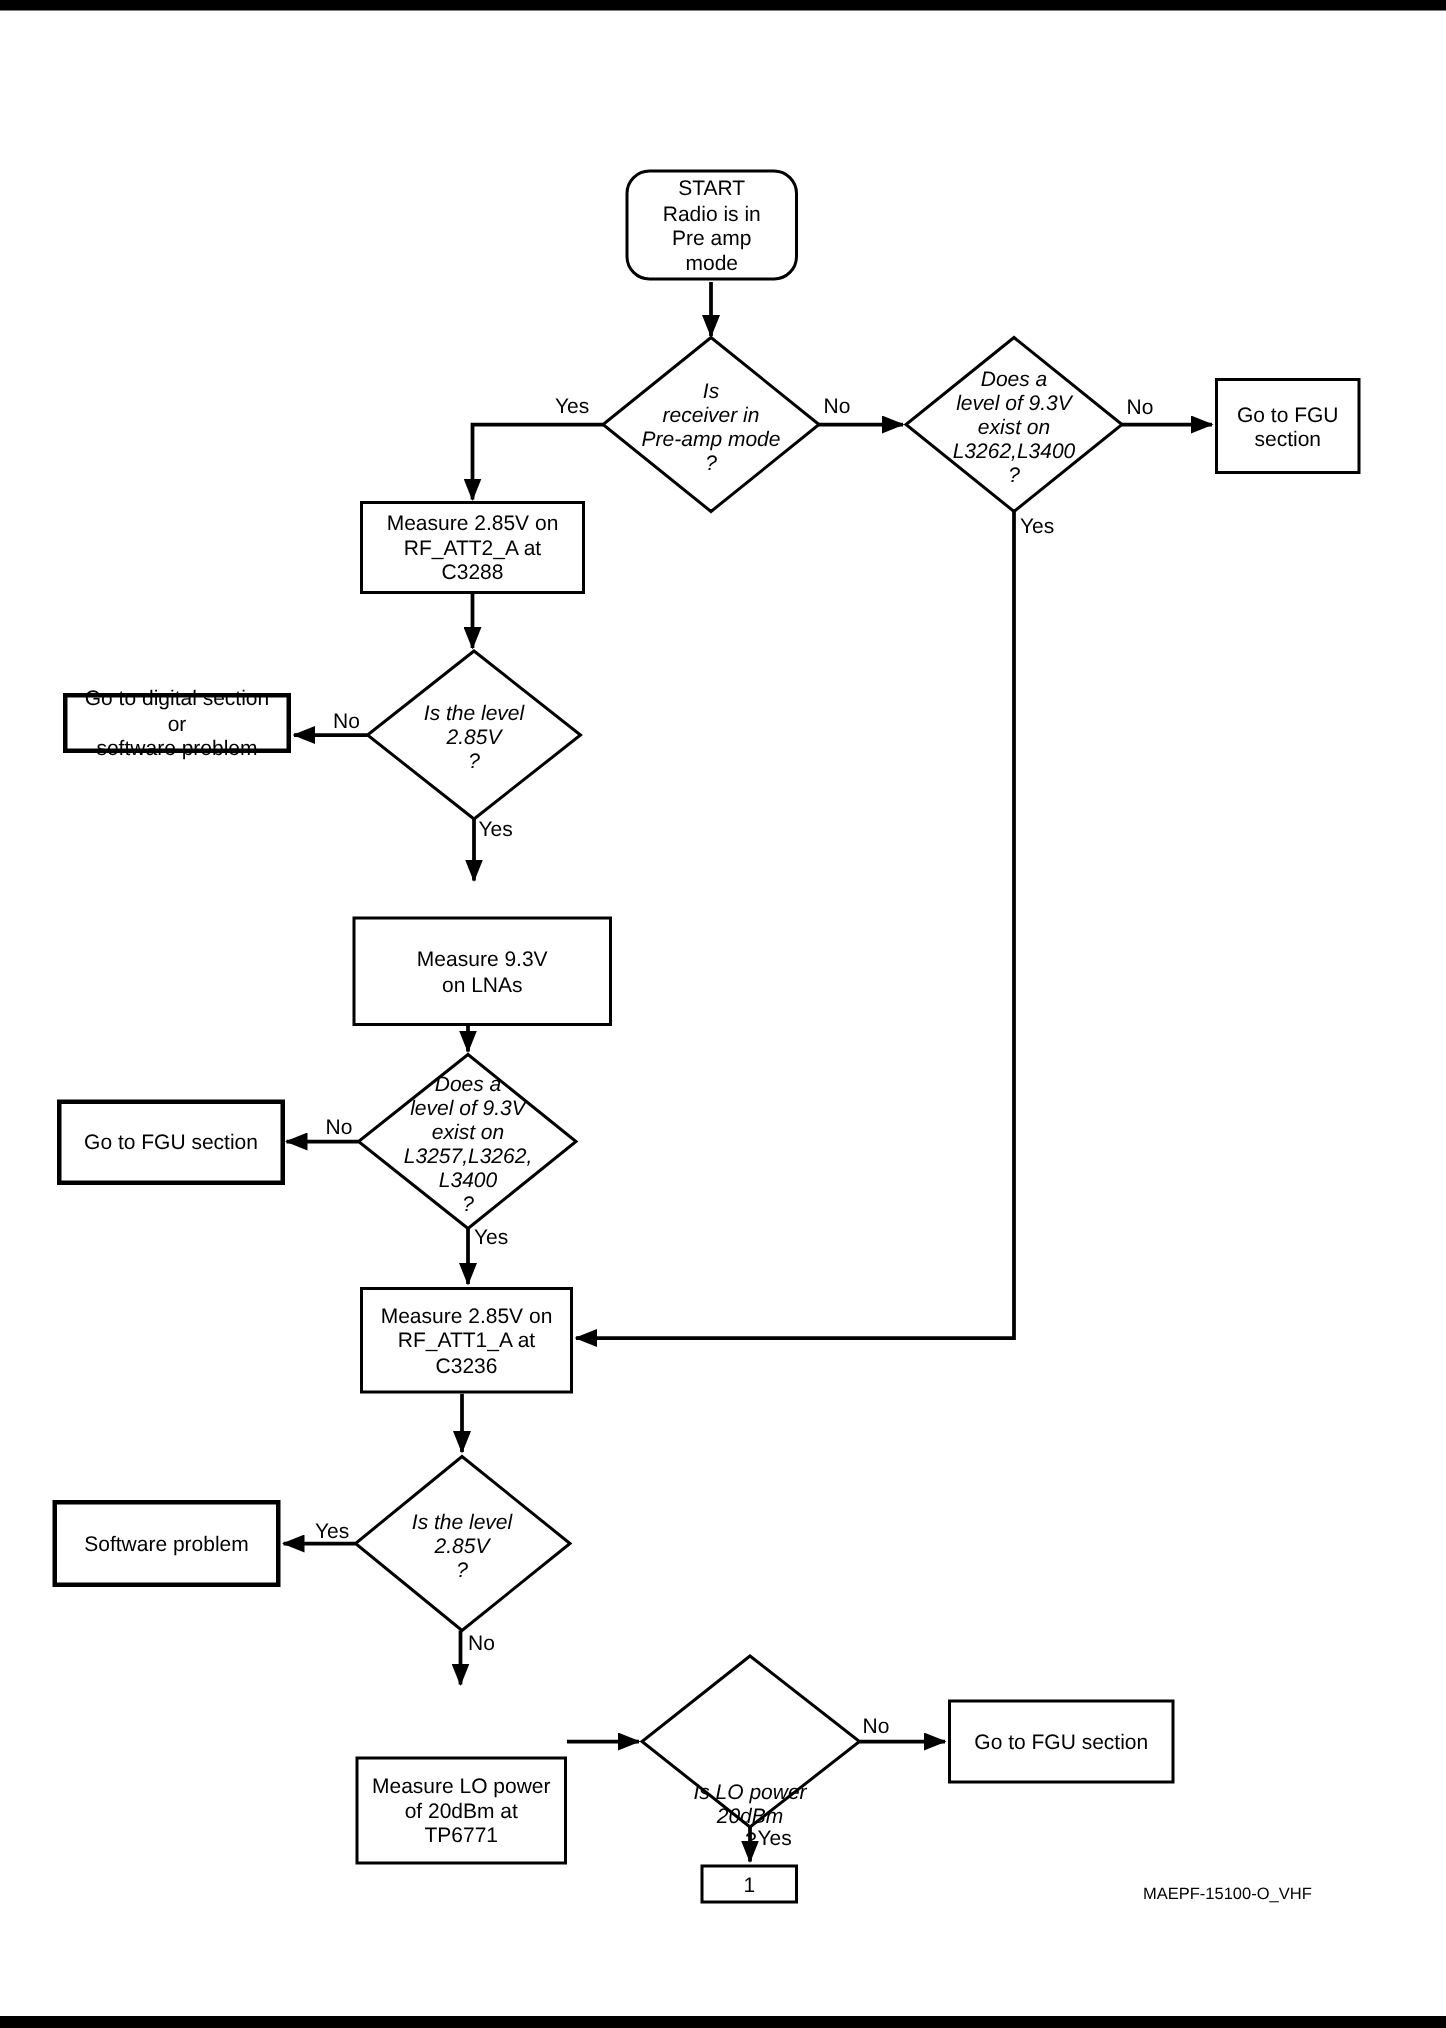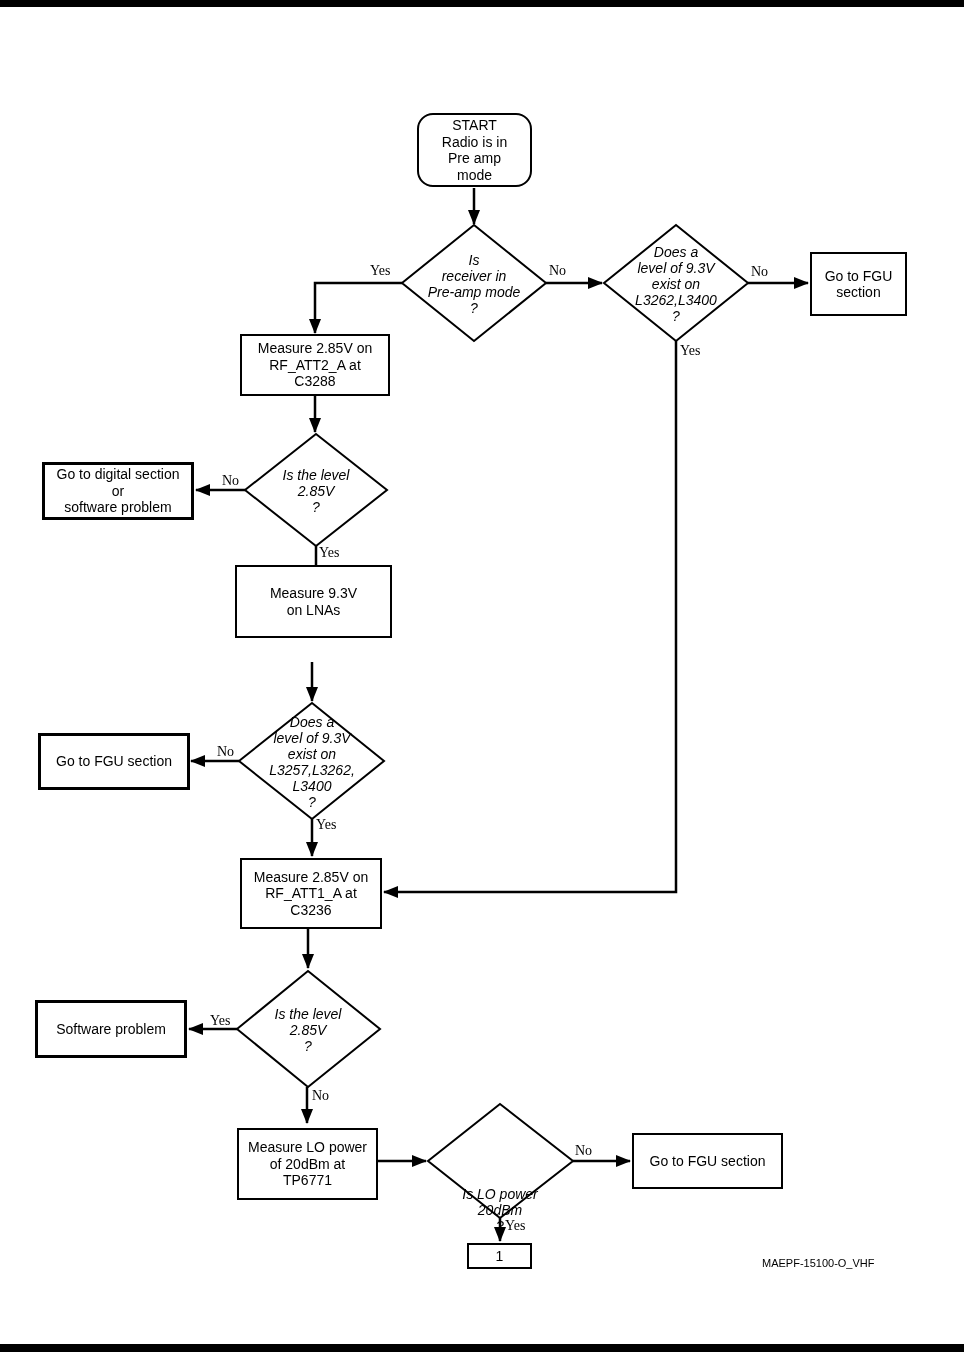--- a/index.html
+++ b/index.html
@@ -39,21 +39,20 @@
     white-space: pre-line;
     font-size: 14px;
     line-height: 16px;
     font-style: italic;
   }
   .elabel {
     position: absolute;
     font-size: 14px;
     line-height: 15px;
     white-space: nowrap;
-    font-family: Liberation Serif, serif;
   }
   .caption {
     position: absolute;
     left: 762px;
     top: 1257px;
     font-size: 11px;
     white-space: nowrap;
   }
 </style>
 </head>
@@ -104,36 +103,36 @@
 
   <div class="node terminator" style="left:417px; top:113px; width:115px; height:74px;">START
 Radio is in
 Pre amp
 mode</div>
 
   <div class="node" style="left:240px; top:334px; width:150px; height:62px;">Measure 2.85V on
 RF_ATT2_A at
 C3288</div>
 
-  <div class="node thick" style="left:42px; top:462px; width:152px; height:58px;">Go to digital section
+  <div class="node thick" style="left:42px; top:462px; width:152px; height:40px;">Go to digital section
 or
 software problem</div>
 
-  <div class="node" style="left:235px; top:565px; width:157px; height:73px;">Measure 9.3V
+  <div class="node" style="left:235px; top:611px; width:173px; height:73px;">Measure 9.3V
 on LNAs</div>
 
   <div class="node thick" style="left:38px; top:733px; width:152px; height:57px;">Go to FGU section</div>
 
   <div class="node" style="left:240px; top:858px; width:142px; height:71px;">Measure 2.85V on
 RF_ATT1_A at
 C3236</div>
 
   <div class="node thick" style="left:35px; top:1000px; width:152px; height:58px;">Software problem</div>
 
-  <div class="node" style="left:237px; top:1128px; width:141px; height:72px;">Measure LO power
+  <div class="node" style="left:237px; top:1171px; width:141px; height:72px;">Measure LO power
 of 20dBm at
 TP6771</div>
 
   <div class="node" style="left:632px; top:1133px; width:151px; height:56px;">Go to FGU section</div>
 
   <div class="node" style="left:467px; top:1243px; width:65px; height:26px;">1</div>
 
   <div class="dtext" style="left:474px; top:284px;">Is
 receiver in
 Pre-amp mode

